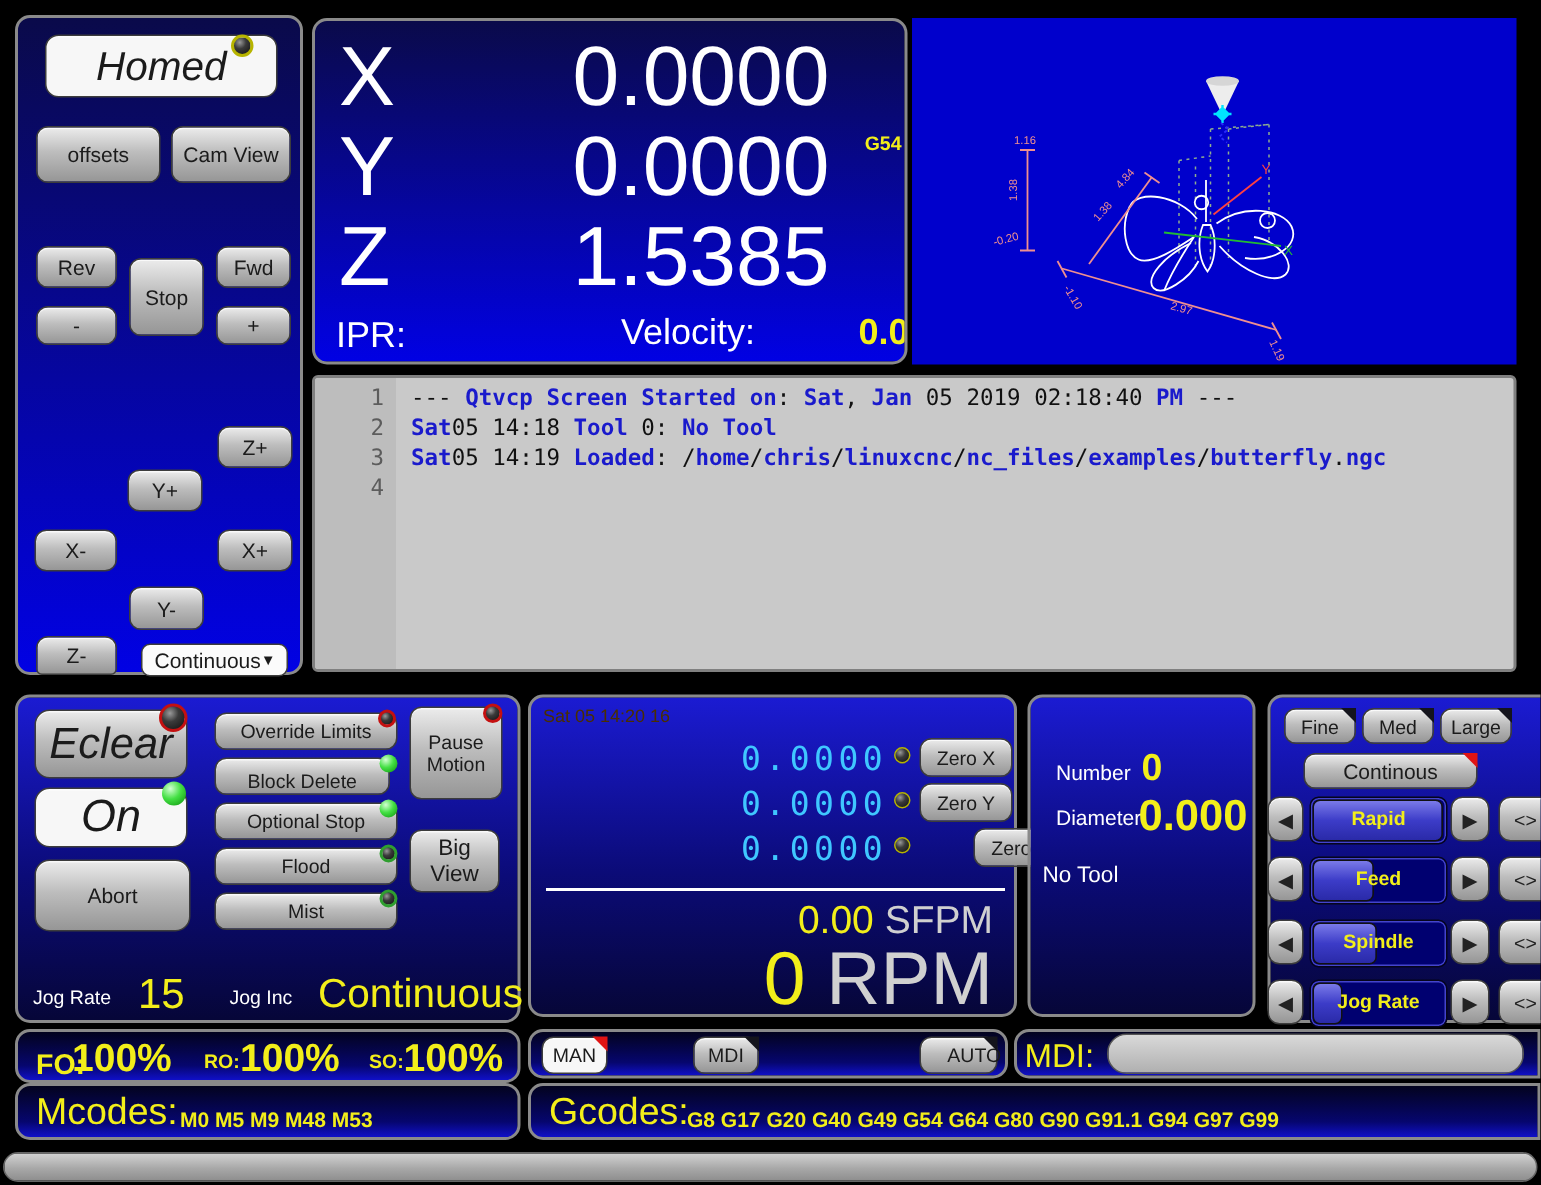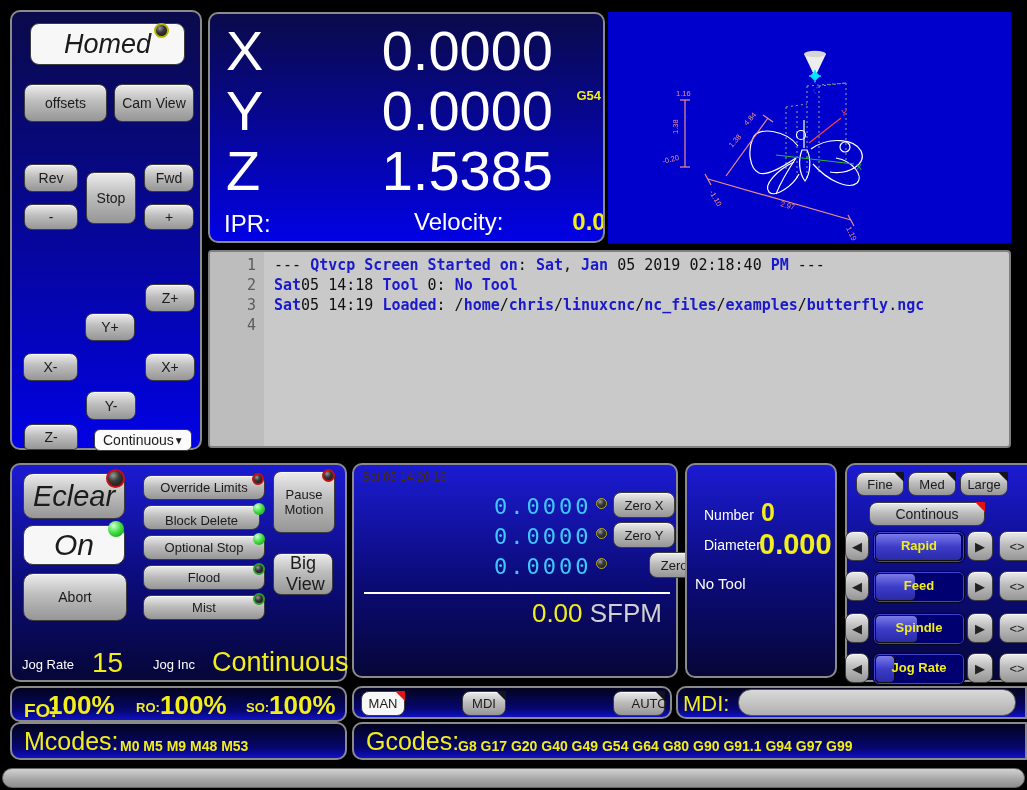--- a/index.html
+++ b/index.html
@@ -241,21 +241,21 @@
   <button class="btn" style="left:131px;top:130px;width:122px;height:25px;font-size:13px;">
     <span>Mist</span>
     </button>
   <span class="led led-dark ring-green" style="left:241px;top:128px;width:12px;height:12px;"></span>
 
   <button class="btn" style="left:261px;top:6px;width:62px;height:62px;font-size:13px;text-align:center;">
     <span style="white-space:normal;width:50px;">Pause Motion</span>
     </button>
   <span class="led led-dark ring-red" style="left:310px;top:4px;width:13px;height:13px;"></span>
 
-  <button class="btn" style="left:261px;top:88px;width:60px;height:42px;font-size:18px;">
+  <button class="btn" style="left:261px;top:88px;width:60px;height:42px;font-size:15px;">
     <span style="white-space:normal;width:34px;text-align:center;">Big View</span>
     </button>
 
   <span class="abs white" style="left:10px;top:192px;font-size:13px;">Jog Rate</span>
   <span class="abs yellow" style="left:80px;top:182px;font-size:28px;">15</span>
   <span class="abs white" style="left:141px;top:192px;font-size:13px;">Jog Inc</span>
   <span class="abs yellow" style="left:200px;top:182px;font-size:27px;">Continuous</span>
 </div>
 
 <div class="panel grad-up" style="left:352px;top:463px;width:326px;height:215px;">
@@ -277,20 +277,24 @@
   <span class="led led-dark ring-yellow" style="left:242px;top:93px;width:11px;height:11px;border-width:1.5px;"></span>
   <button class="btn" style="left:259px;top:87px;width:62px;height:26px;font-size:13px;margin-left:36px;">
     <span>Zero Z</span>
     </button>
 
   <div class="abs" style="left:10px;top:127px;width:306px;height:2px;background:#fff;"></div>
 
   <div class="abs" style="right:14px;top:133px;font-size:26px;">
     <span class="yellow">0.00</span>
     <span style="color:#d0d0d0;">SFPM</span>
+  </div>
+  <div class="abs" style="right:14px;top:158px;font-size:50px;">
+    <span class="yellow">0</span>
+    <span style="color:#d0d0d0;">RPM</span>
   </div>
 </div>
 
 <div class="panel grad-up" style="left:685px;top:463px;width:152px;height:215px;">
   <span class="abs white" style="left:17px;top:42px;font-size:14px;">Number</span>
   <span class="abs yellow" style="left:74px;top:33px;font-size:25px;font-weight:bold;">0</span>
   <span class="abs white" style="left:17px;top:72px;font-size:14px;">Diameter</span>
   <span class="abs yellow" style="left:72px;top:63px;font-size:29px;font-weight:bold;">0.000</span>
   <span class="abs white" style="left:8px;top:110px;font-size:15px;">No Tool</span>
 </div>

